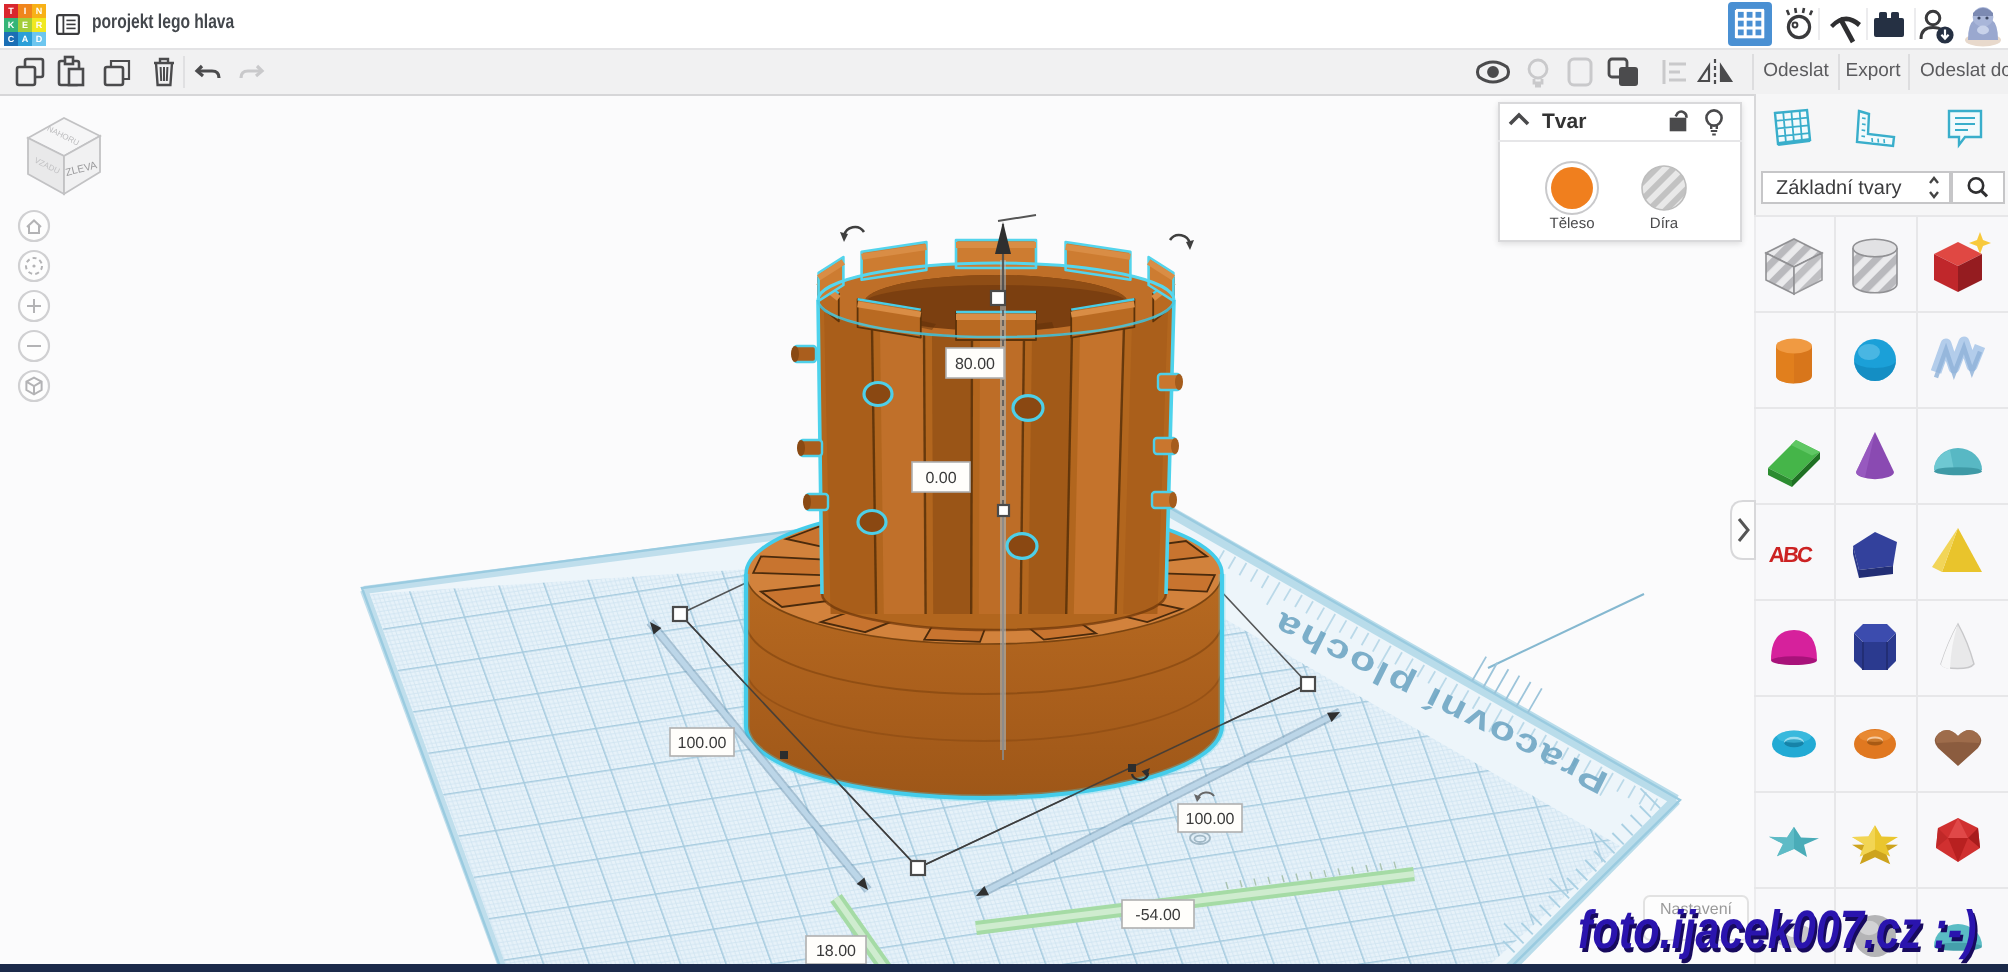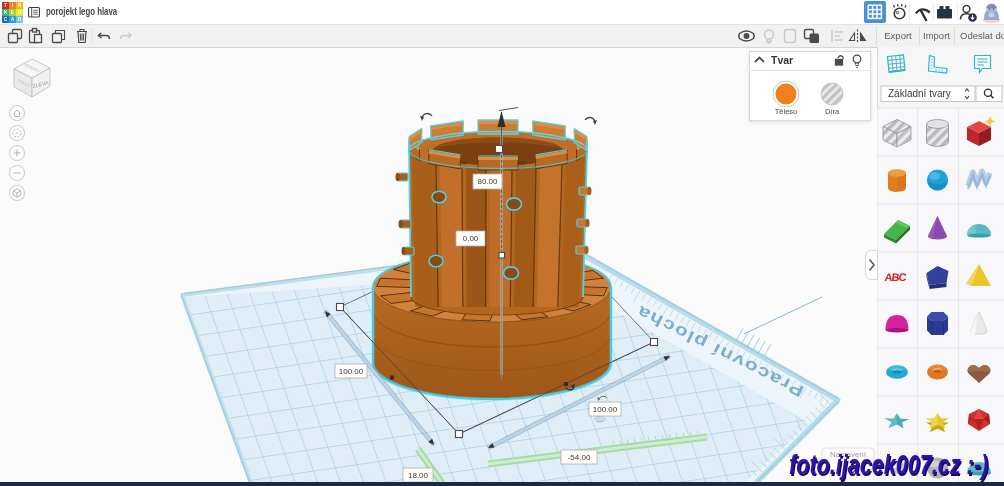--- a/index.html
+++ b/index.html
@@ -429,22 +429,22 @@
         <line x1="834.5" y1="7" x2="843" y2="7"></line>
         <line x1="834.5" y1="11" x2="840" y2="11"></line>
         <line x1="834.5" y1="15" x2="843" y2="15"></line>
       </g>
 <g stroke="#4b4b4d" stroke-width="1.1">
         <line x1="857.5" y1="4.5" x2="857.5" y2="17.5" stroke-dasharray="2 1.5"></line>
         <path d="M 854.5,8 L 854.5,15.5 L 849.5,15.5 Z" fill="none"></path>
         <path d="M 860.5,8 L 860.5,15.5 L 865.5,15.5 Z" fill="#4b4b4d"></path>
       </g>
 </svg>
-  <div class="tbbtn abs" style="left:877px;width:42px;top:25px">Export</div>
-  <div class="tbbtn abs" style="left:919px;width:35px;top:25px">Import</div>
+  <div class="tbbtn abs" style="left:877px;width:42px;top:25px">Odeslat</div>
+  <div class="tbbtn abs" style="left:919px;width:35px;top:25px">Export</div>
   <div class="tbbtn abs" style="left:954px;width:58px;top:25px">Odeslat do</div>
   <div class="vsep abs" style="left:876px;top:27px"></div>
   <div class="vsep abs" style="left:918.5px;top:27px"></div>
   <div class="vsep abs" style="left:953.5px;top:27px"></div>
   <svg class="abs" style="left:860px;top:0" width="144" height="24" viewBox="0 0 144 24">
 <line x1="49.5" y1="4" x2="49.5" y2="20" stroke="#ececee" stroke-width="1"></line>
 <line x1="73.5" y1="4" x2="73.5" y2="20" stroke="#ececee" stroke-width="1"></line>
 <line x1="97.5" y1="4" x2="97.5" y2="20" stroke="#ececee" stroke-width="1"></line>
 <rect x="4" y="1" width="22" height="22" rx="2" fill="#4a90d3"></rect>
 <g stroke="#fff" stroke-width="1.5">

